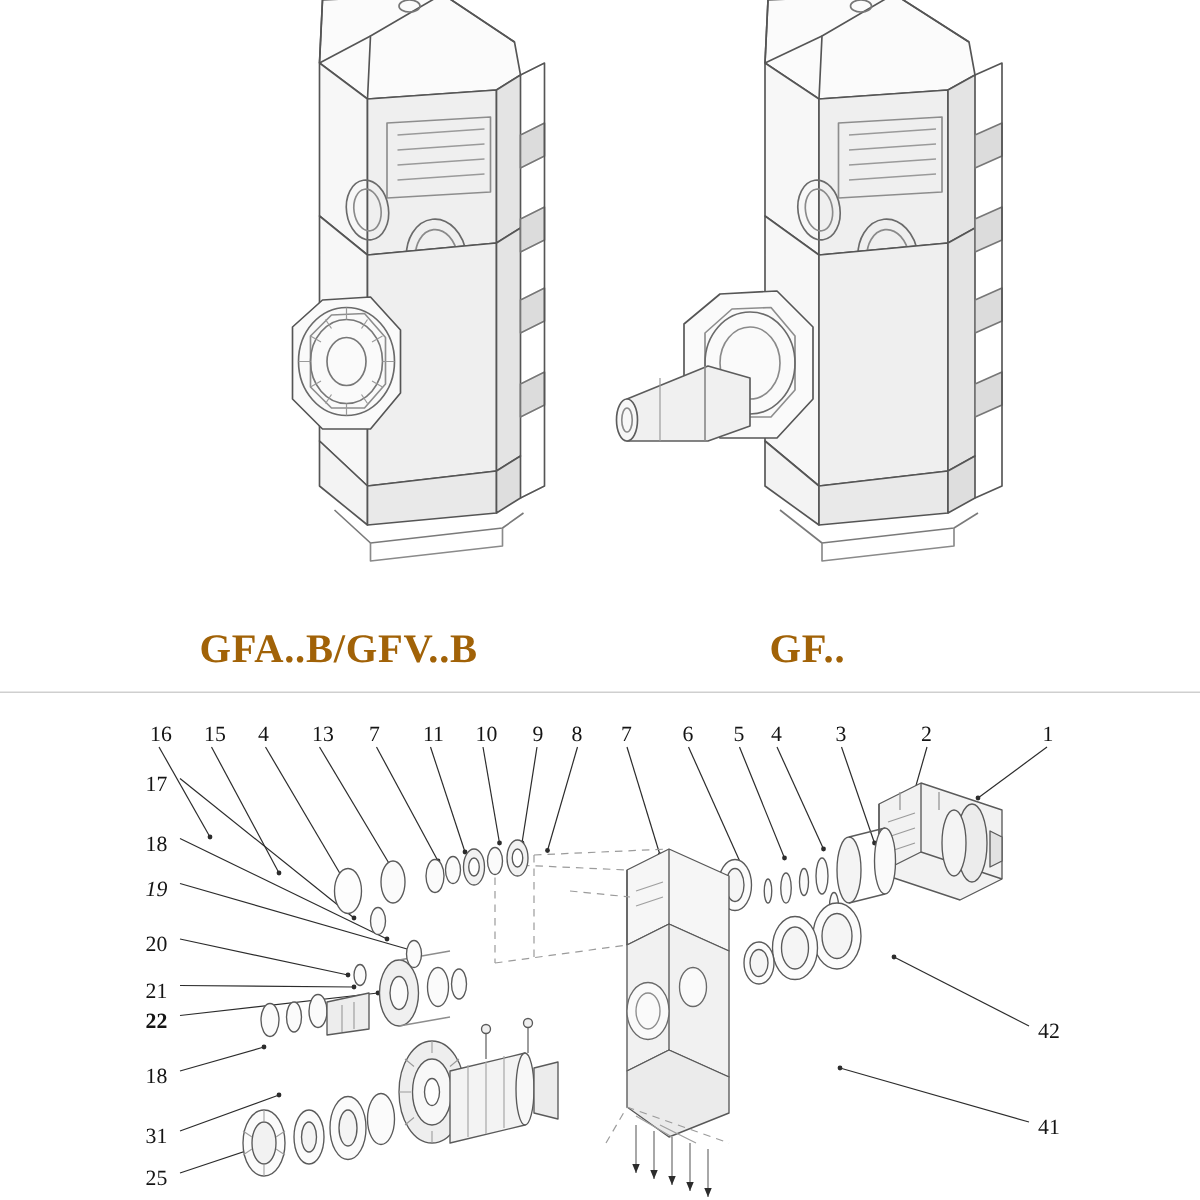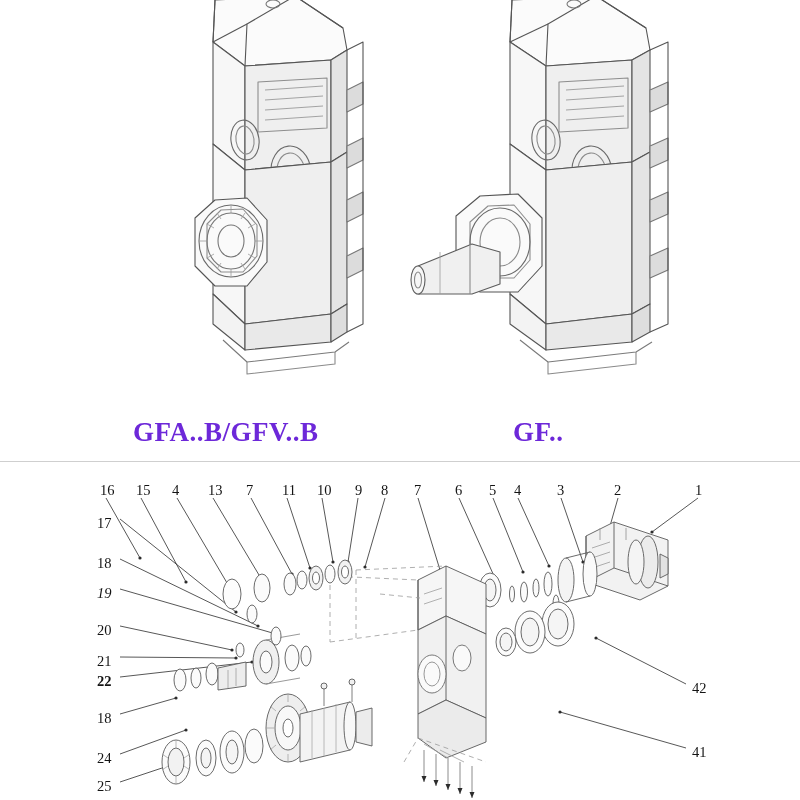--- a/index.html
+++ b/index.html
@@ -29,21 +29,21 @@
   }
   .gearbox-svg {
     position: absolute;
   }
   .caption {
     position: absolute;
     font-family: "Liberation Serif", serif;
     font-weight: bold;
     font-size: 27px;
     letter-spacing: 0.5px;
-    color: #6d28d9;
+    color: #a16207;
     white-space: nowrap;
   }
   #caption-left { left: 133px; top: 417px; }
   #caption-right { left: 513px; top: 417px; }
 
   .divider {
     position: absolute;
     left: 0; top: 461px;
     width: 800px;
     height: 1px;
@@ -412,20 +412,20 @@
     <div class="callout-num" style="left:614px;  top:20px;">2</div>
     <div class="callout-num" style="left:695px;  top:20px;">1</div>
 
     <div class="callout-num" style="left:97px; top:53px;">17</div>
     <div class="callout-num" style="left:97px; top:93px;">18</div>
     <div class="callout-num" style="left:97px; top:123px;font-style:italic;">19</div>
     <div class="callout-num" style="left:97px; top:160px;">20</div>
     <div class="callout-num" style="left:97px; top:191px;">21</div>
     <div class="callout-num" style="left:97px; top:211px;font-weight:bold;">22</div>
     <div class="callout-num" style="left:97px; top:248px;">18</div>
-    <div class="callout-num" style="left:97px; top:288px;">24</div>
+    <div class="callout-num" style="left:97px; top:288px;">31</div>
     <div class="callout-num" style="left:97px; top:316px;">25</div>
 
     <div class="callout-num" style="left:692px; top:218px;">42</div>
     <div class="callout-num" style="left:692px; top:282px;text-align:center;">41</div>
 
   </div>
 </div>
 
 </body></html>

